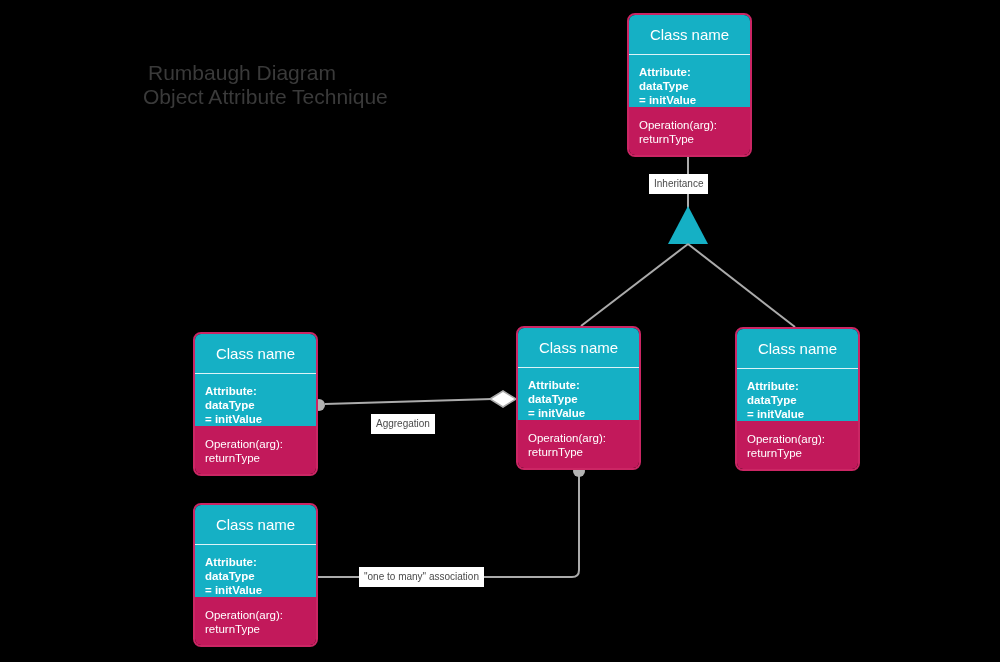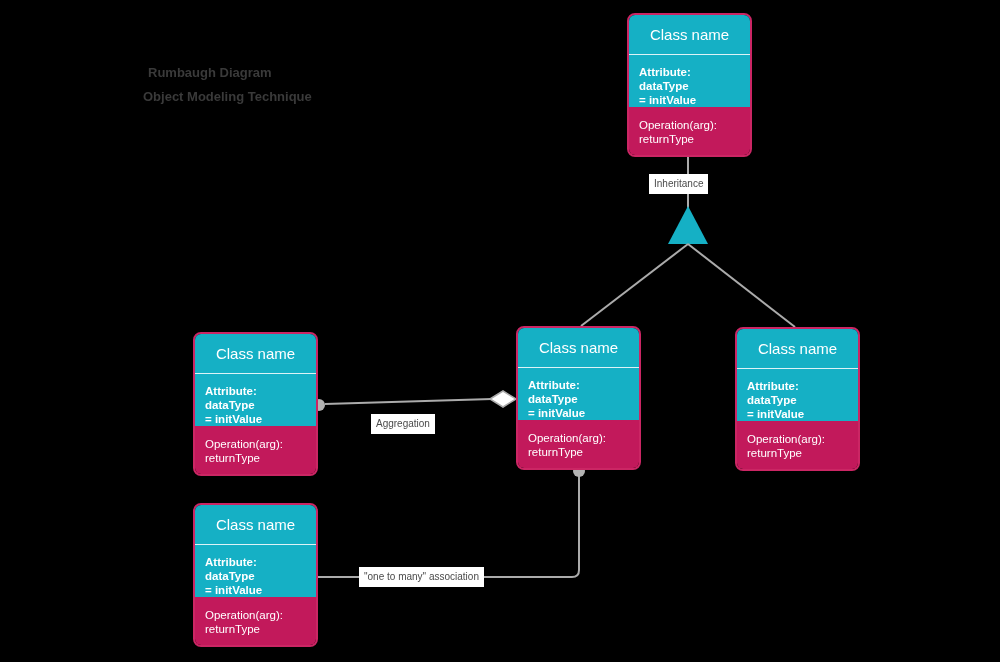--- a/index.html
+++ b/index.html
@@ -12,23 +12,23 @@
     height: 662px;
     background: var(--background, #000);
   }
 
   
   .diagram-title {
     position: absolute;
     left: 143px;
     top: 61px;
     color: var(--title-text, #3a3a3a);
-    font-size: 13px;
+    font-size: 21px;
     line-height: 24px;
-    font-weight: 700;
+    font-weight: 400;
     white-space: nowrap;
   }
   .diagram-title .t-line1 { padding-left: 5px; display: inline-block; }
 
   
   .class-box {
     position: absolute;
     width: 125px;
     height: 144px;
     border: 2px solid var(--box-border, #cb2664);
@@ -116,21 +116,21 @@
     <circle class="conn-dot" cx="319" cy="405" r="6"></circle>
     <line class="conn-line" x1="325" y1="404" x2="492" y2="399"></line>
     <polygon class="diamond" points="490,399 503,391 516,399 503,407"></polygon>
 
     <path class="conn-line" d="M 318 577 L 572 577 Q 579 577 579 570 L 579 476"></path>
     <circle class="conn-dot" cx="579" cy="471" r="6"></circle>
   </svg>
 
   <div class="diagram-title">
     <span class="t-line1">Rumbaugh Diagram</span><br>
-    <span>Object Modeling Technique</span>
+    <span>Object Attribute Technique</span>
   </div>
 
   <div class="class-box pos-top">
     <div class="cb-header">Class name</div>
     <div class="cb-attrs">
       <span>Attribute: dataType</span><br>
       <span>= initValue</span>
     </div>
     <div class="cb-ops">
       <span>Operation(arg):</span><br>

